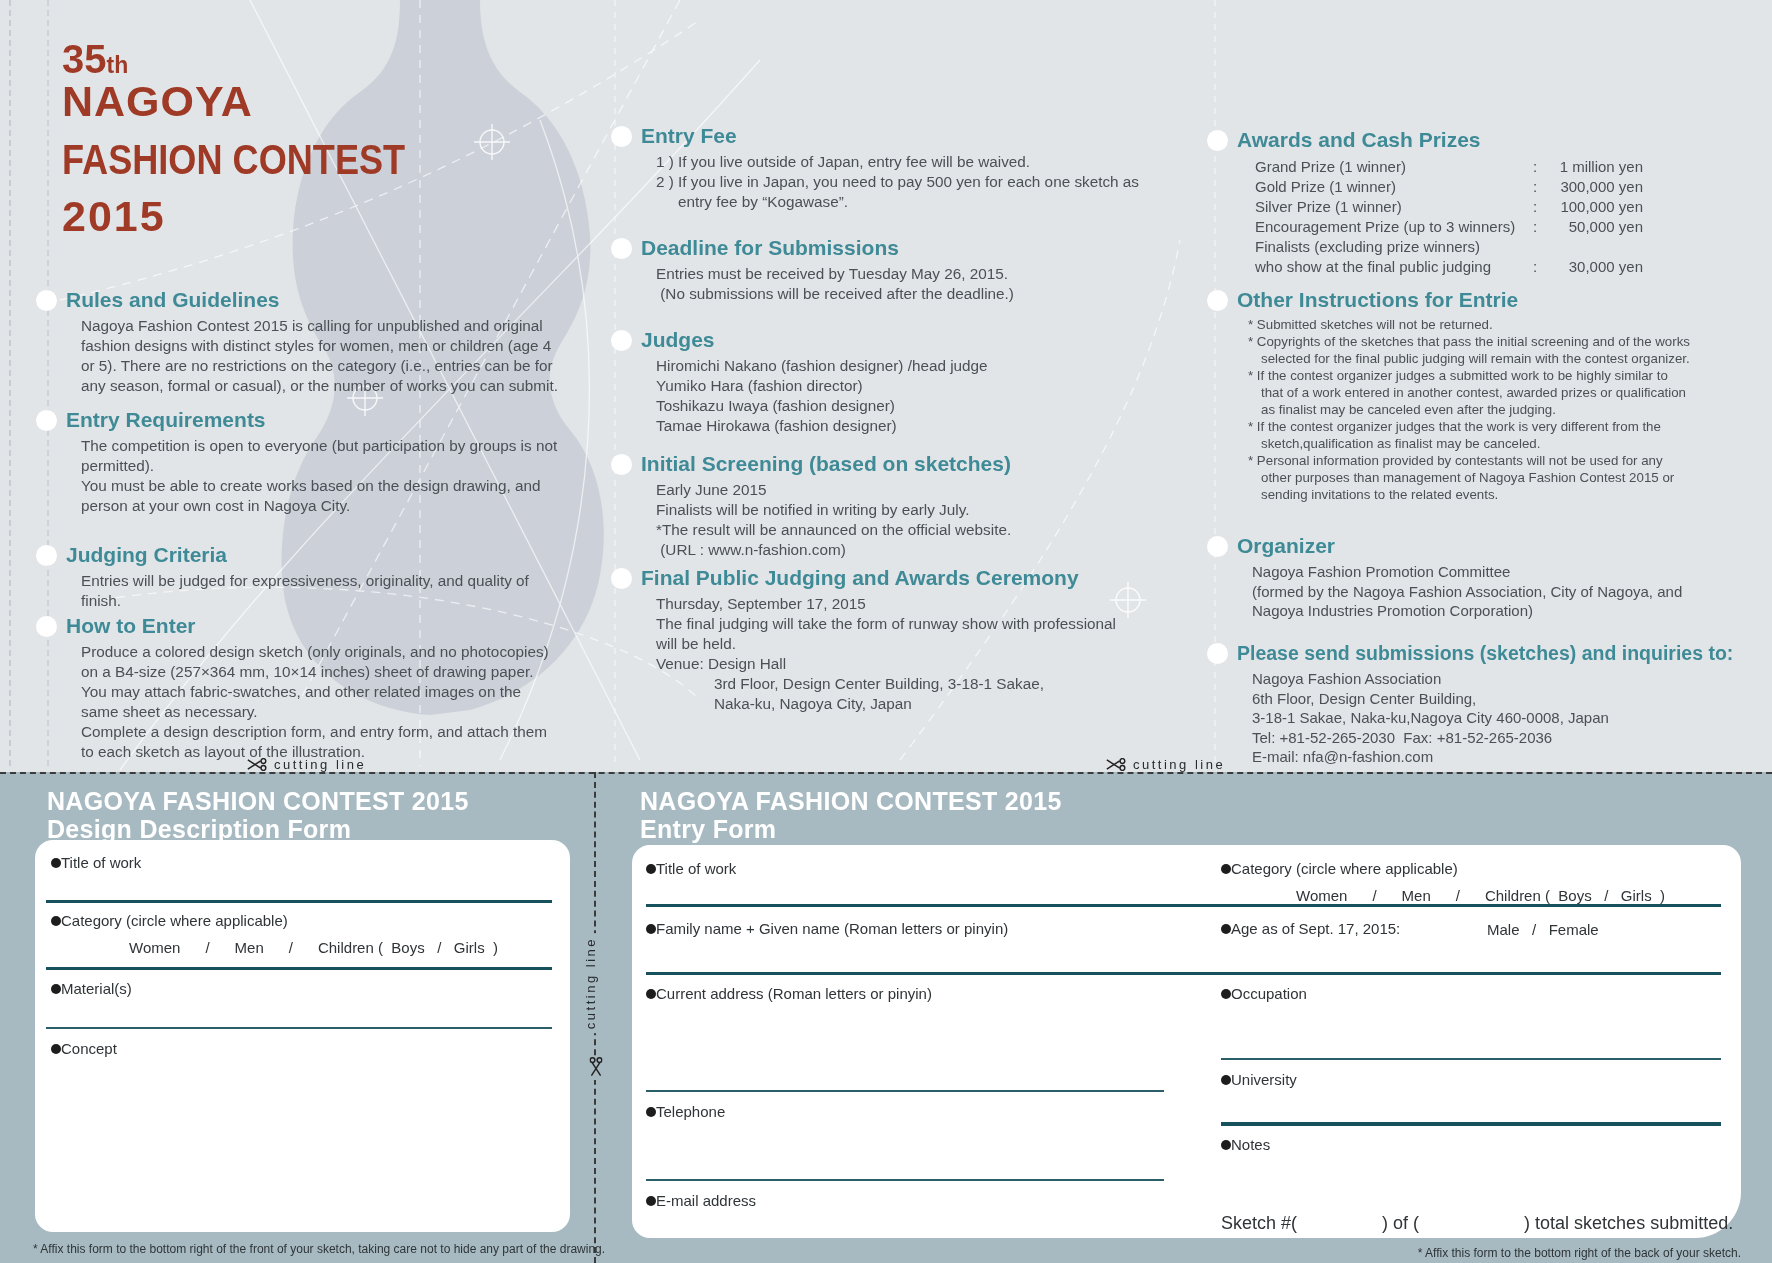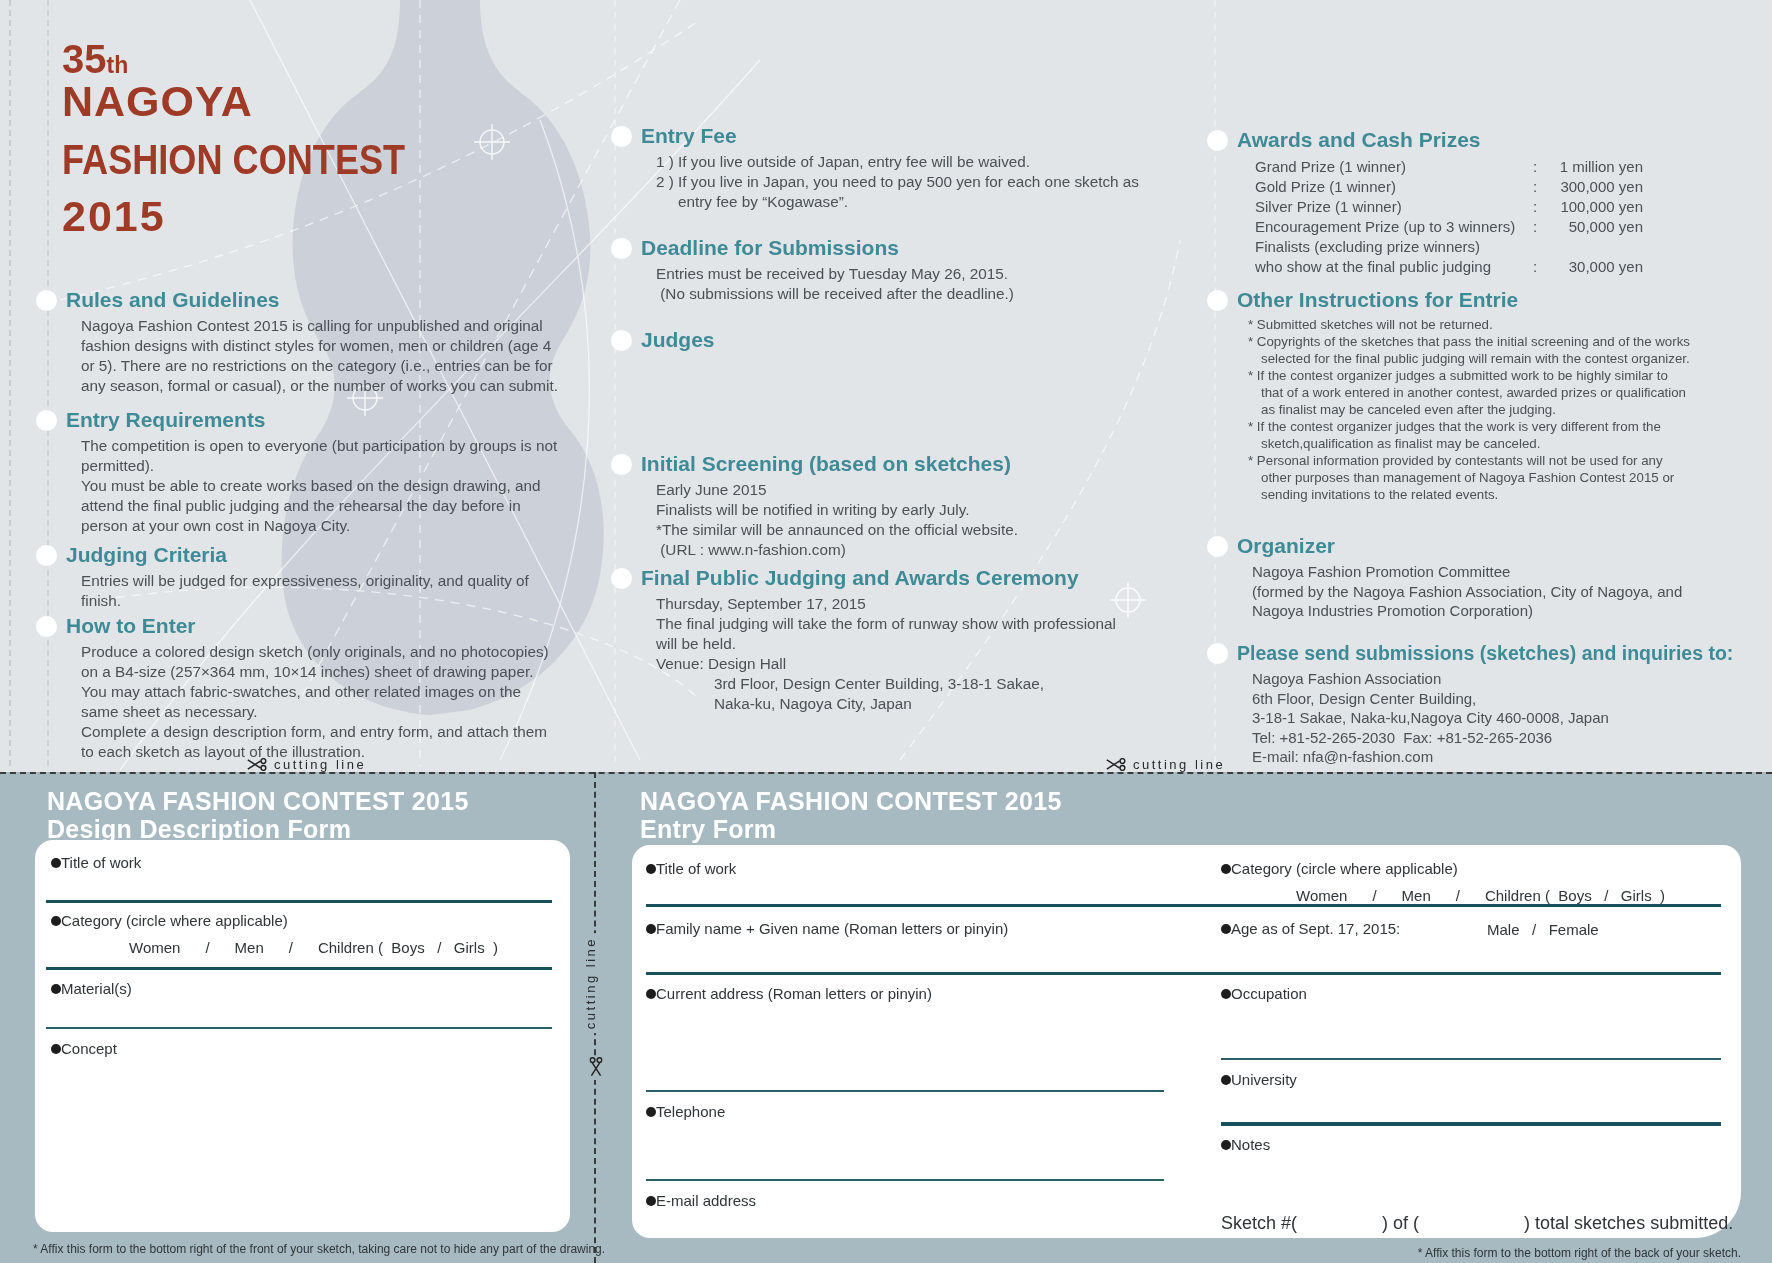--- a/index.html
+++ b/index.html
@@ -120,21 +120,20 @@
     </div>
     <div class="sec" style="top:408px">
       <div class="sec-h">
           <span class="wdot"></span>
           <span class="sec-t">Entry Requirements</span>
         </div>
       <div class="sec-b">
           <div>The competition is open to everyone (but participation by groups is not</div>
           <div>permitted).</div>
           <div>You must be able to create works based on the design drawing, and</div>
-          <div>attend the final public judging and the rehearsal the day before in</div>
           <div>person at your own cost in Nagoya City.</div>
         </div>
     </div>
     <div class="sec" style="top:543px">
       <div class="sec-h">
           <span class="wdot"></span>
           <span class="sec-t">Judging Criteria</span>
         </div>
       <div class="sec-b">
           <div>Entries will be judged for expressiveness, originality, and quality of</div>
@@ -177,30 +176,36 @@
       <div class="sec-b">
           <div>Entries must be received by Tuesday May 26, 2015.</div>
           <div> (No submissions will be received after the deadline.)</div>
         </div>
     </div>
     <div class="sec" style="top:328px">
       <div class="sec-h">
           <span class="wdot"></span>
           <span class="sec-t">Judges</span>
         </div>
+      <div class="sec-b">
+          <div>Hiromichi Nakano (fashion designer) /head judge</div>
+          <div>Yumiko Hara (fashion director)</div>
+          <div>Toshikazu Iwaya (fashion designer)</div>
+          <div>Tamae Hirokawa (fashion designer)</div>
+        </div>
     </div>
     <div class="sec" style="top:452px">
       <div class="sec-h">
           <span class="wdot"></span>
           <span class="sec-t">Initial Screening (based on sketches)</span>
         </div>
       <div class="sec-b">
           <div>Early June 2015</div>
           <div>Finalists will be notified in writing by early July.</div>
-          <div>*The similar will be annaunced on the official website.</div>
+          <div>*The result will be annaunced on the official website.</div>
           <div> (URL : www.n-fashion.com)</div>
         </div>
     </div>
     <div class="sec" style="top:566px">
       <div class="sec-h">
           <span class="wdot"></span>
           <span class="sec-t">Final Public Judging and Awards Ceremony</span>
         </div>
       <div class="sec-b">
           <div>Thursday, September 17, 2015</div>

